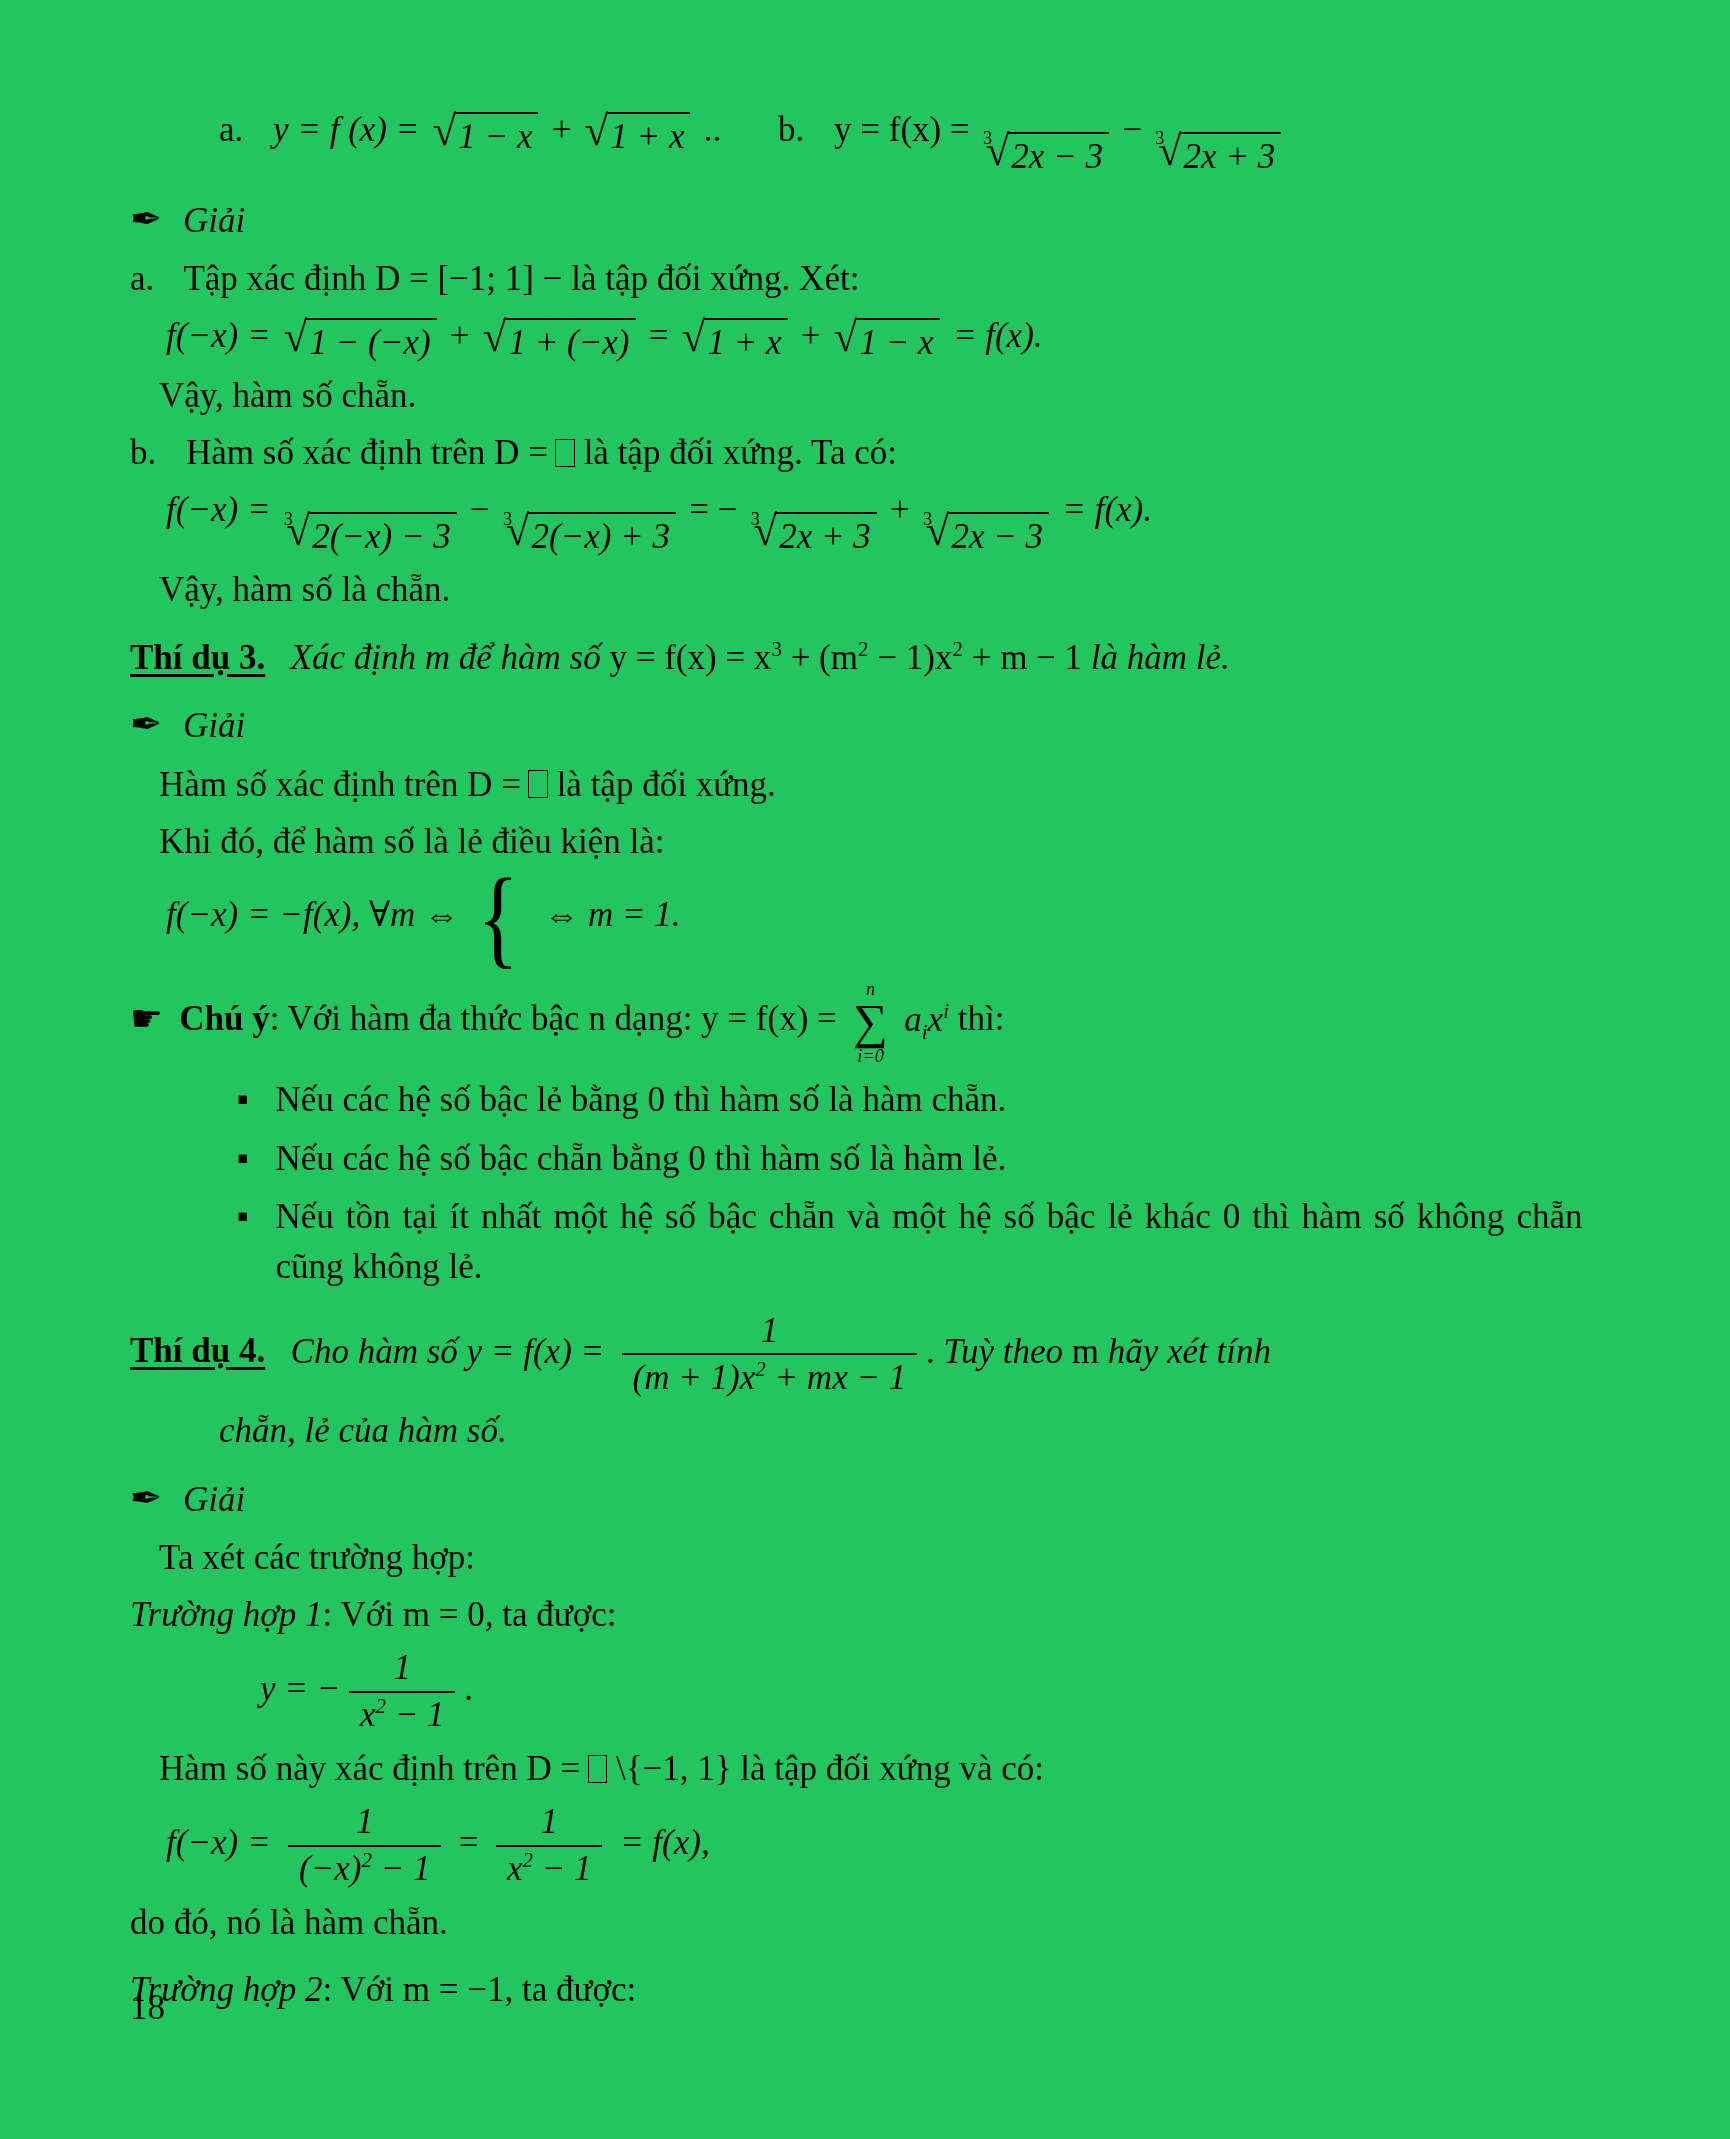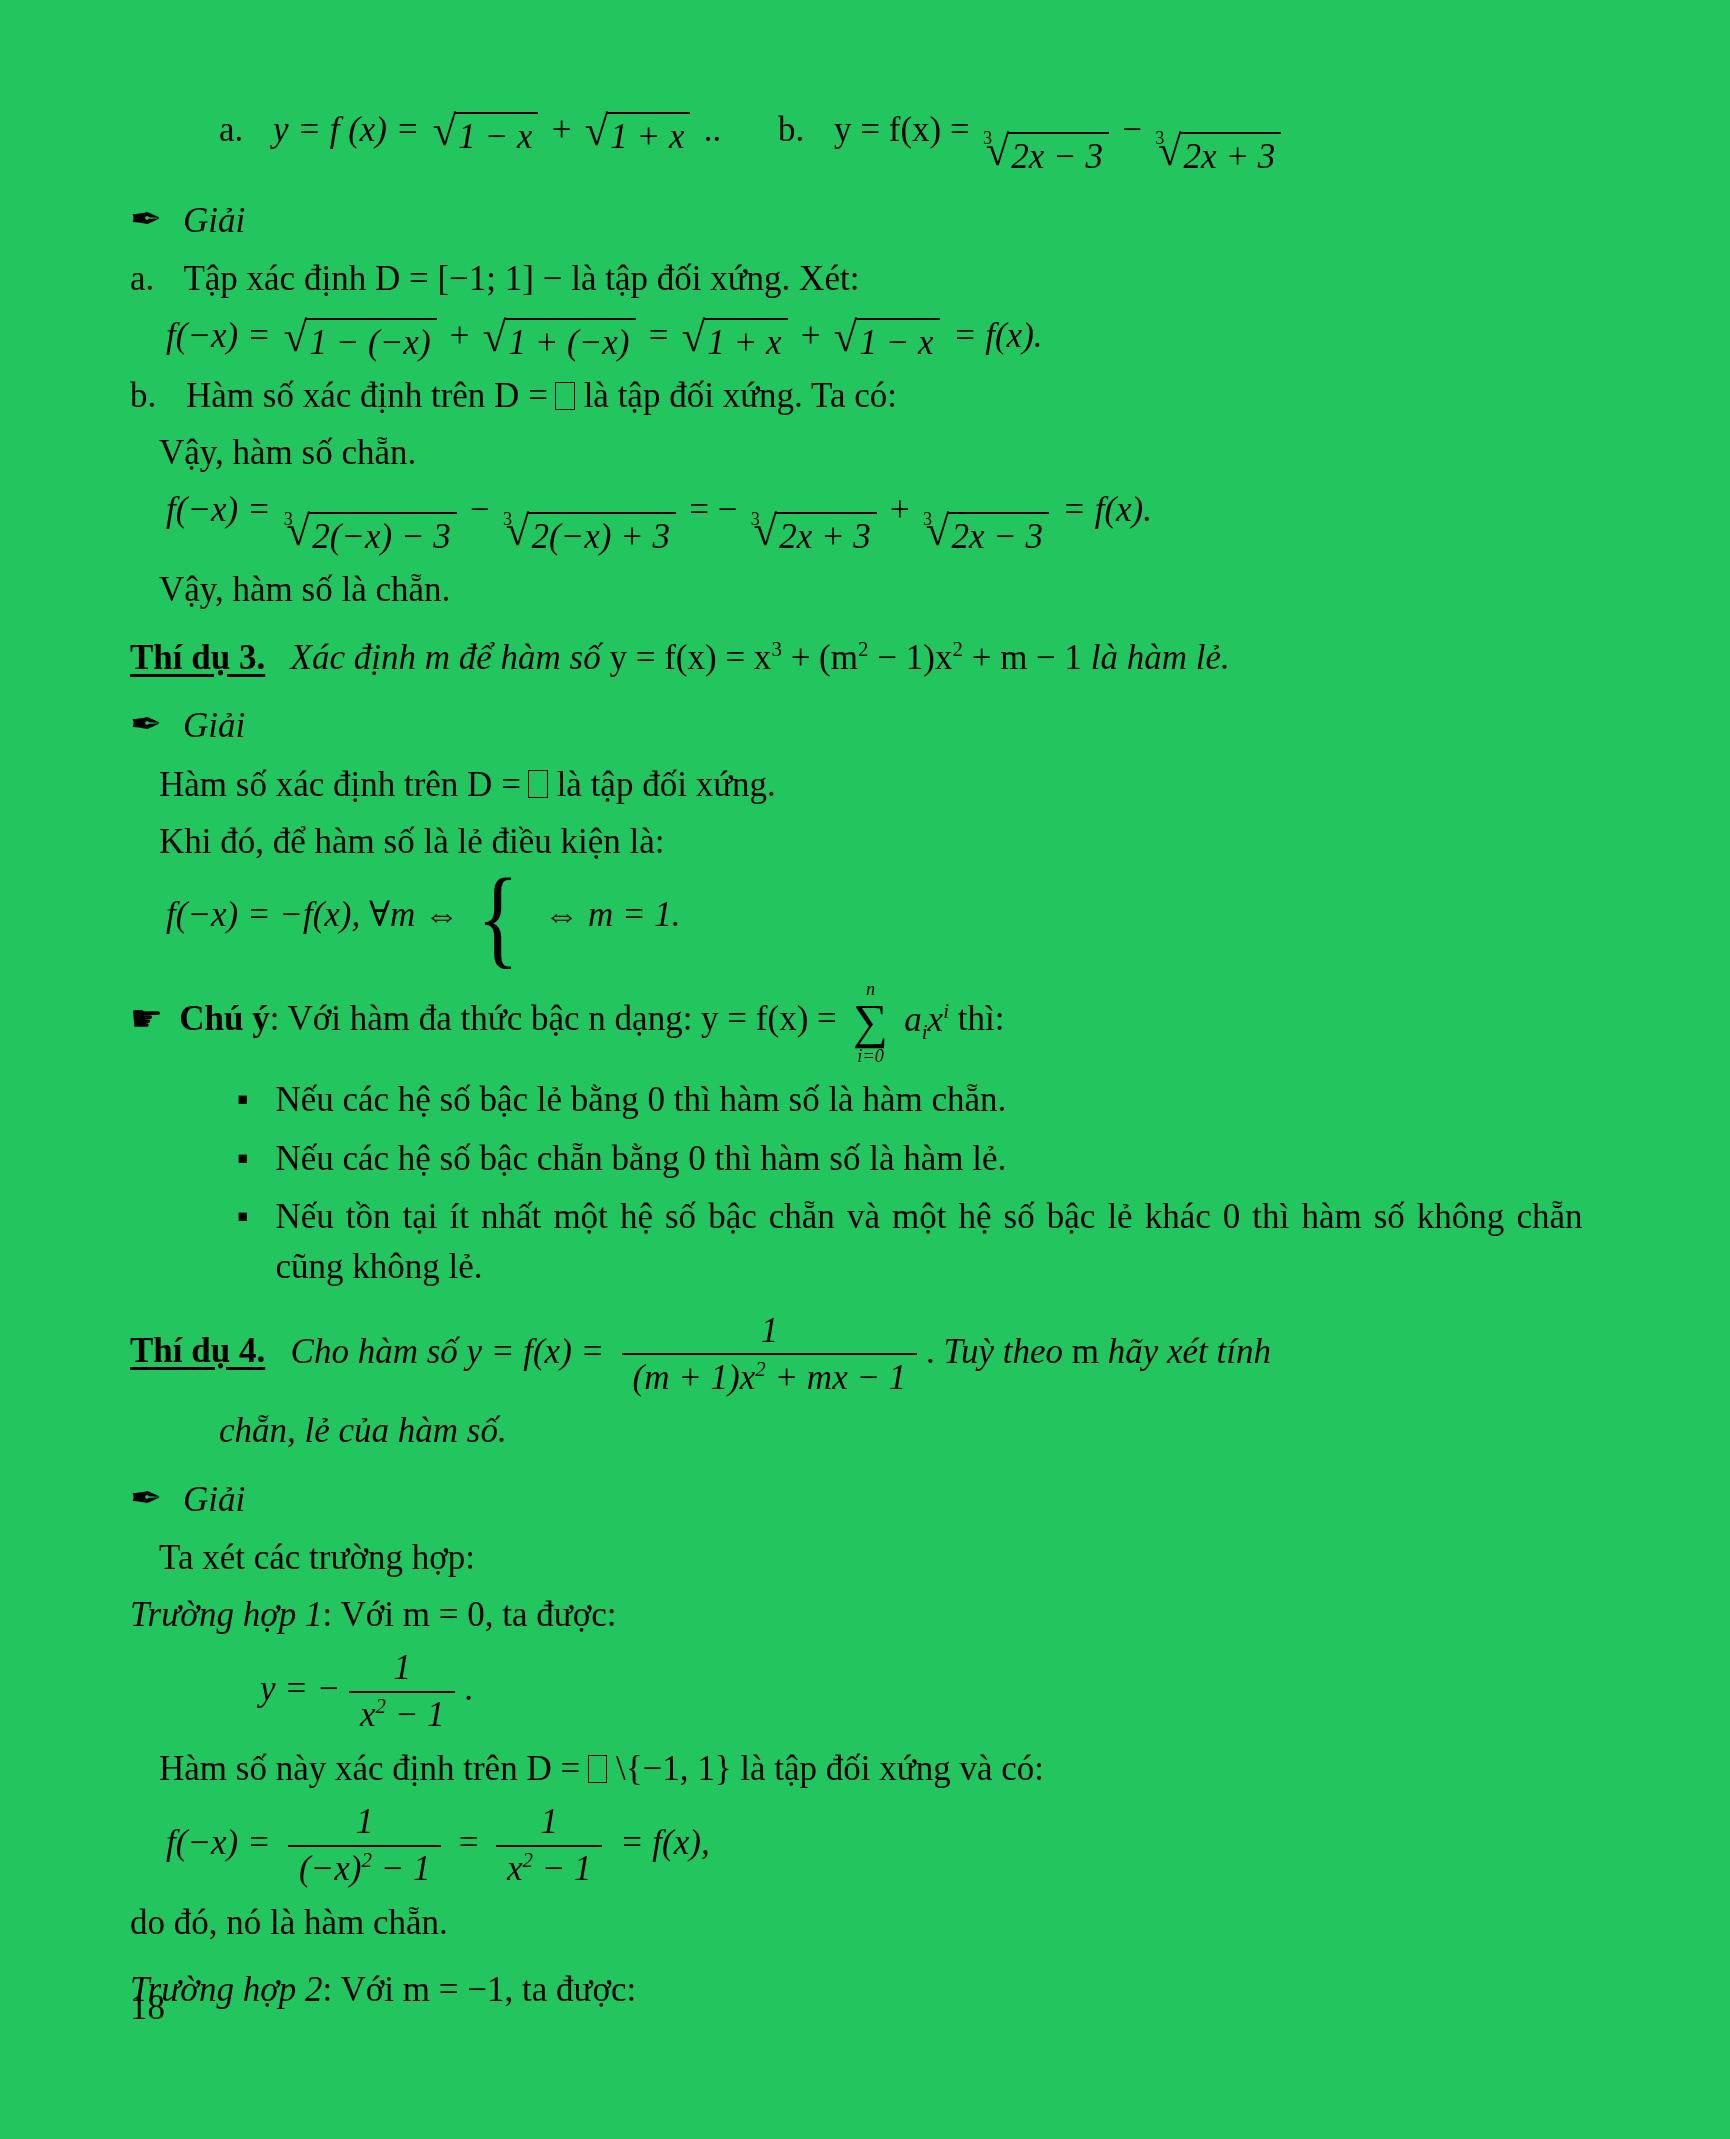--- a/index.html
+++ b/index.html
@@ -141,26 +141,26 @@
           <span class="sign">√</span>
           <span class="body math">1 + x</span>
         </span>
       <span>+</span>
       <span class="sqrt">
           <span class="sign">√</span>
           <span class="body math">1 − x</span>
         </span>
       <span class="math">= f(x).</span>
     </div>
+    <div class="line ind-sol">Vậy, hàm số chẵn.</div>
+
     <div class="line">
       <span class="lbl">b.</span>
       <span>Hàm số xác định trên D =</span><span class="tofu"></span><span>là tập đối xứng. Ta có:</span>
     </div>
-
-    <div class="line ind-sol">Vậy, hàm số chẵn.</div>
     <div class="line ind-f">
       <span class="math">f(−x) =</span>
       <span class="sqrt">
           <span class="idx">3</span>
           <span class="sign">√</span>
           <span class="body math">2(−x) − 3</span>
         </span>
       <span>−</span>
       <span class="sqrt">
           <span class="idx">3</span>

